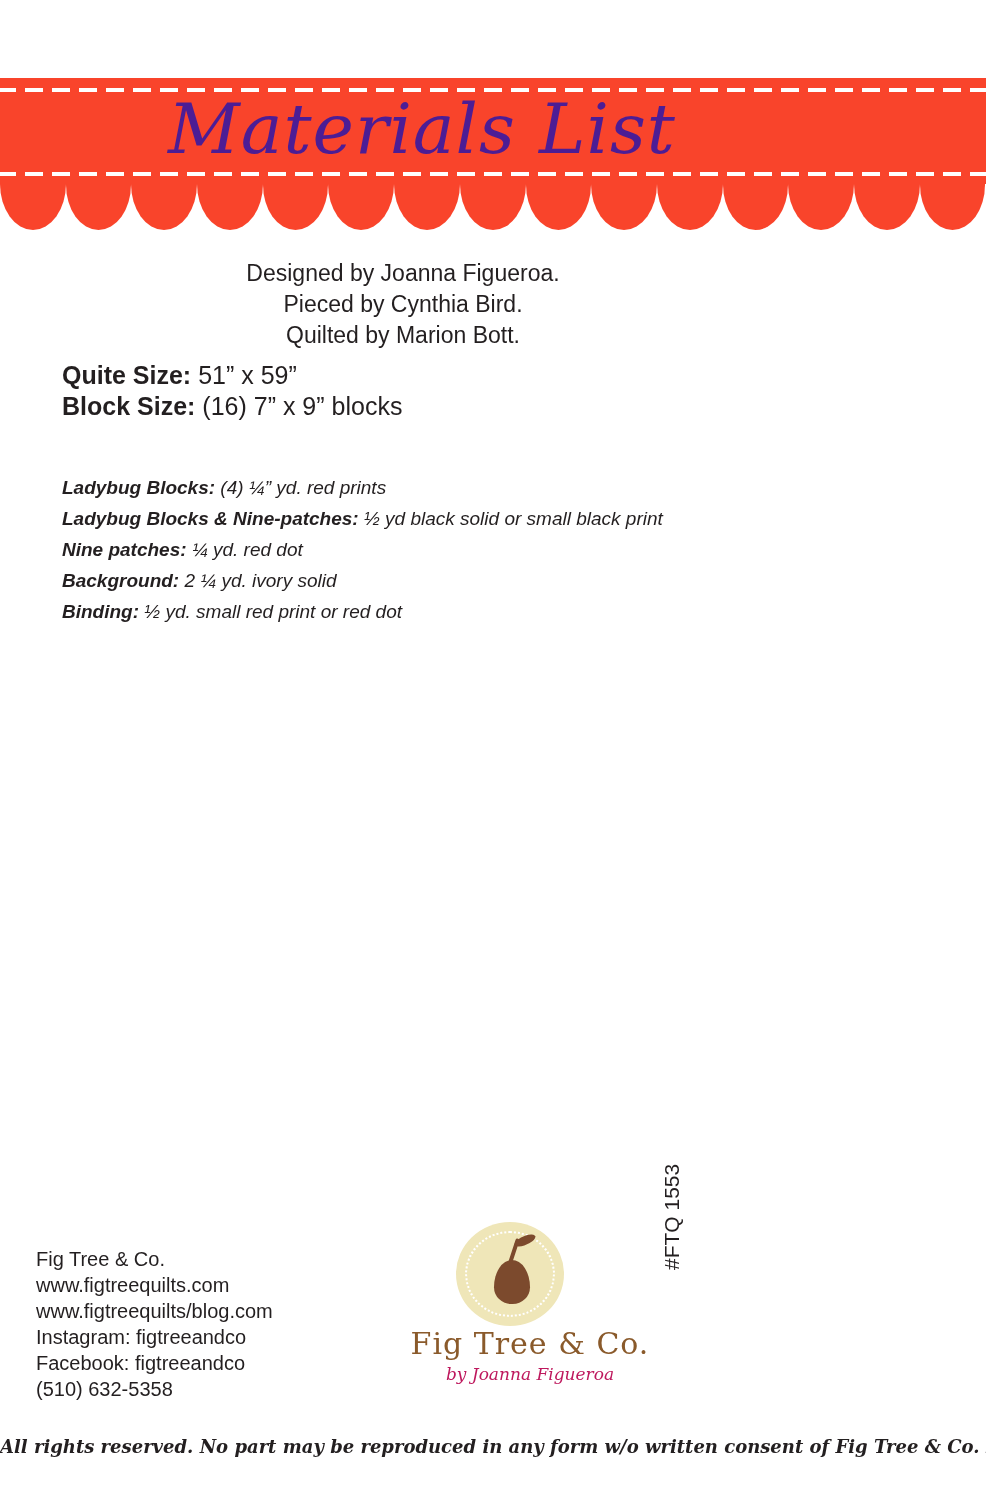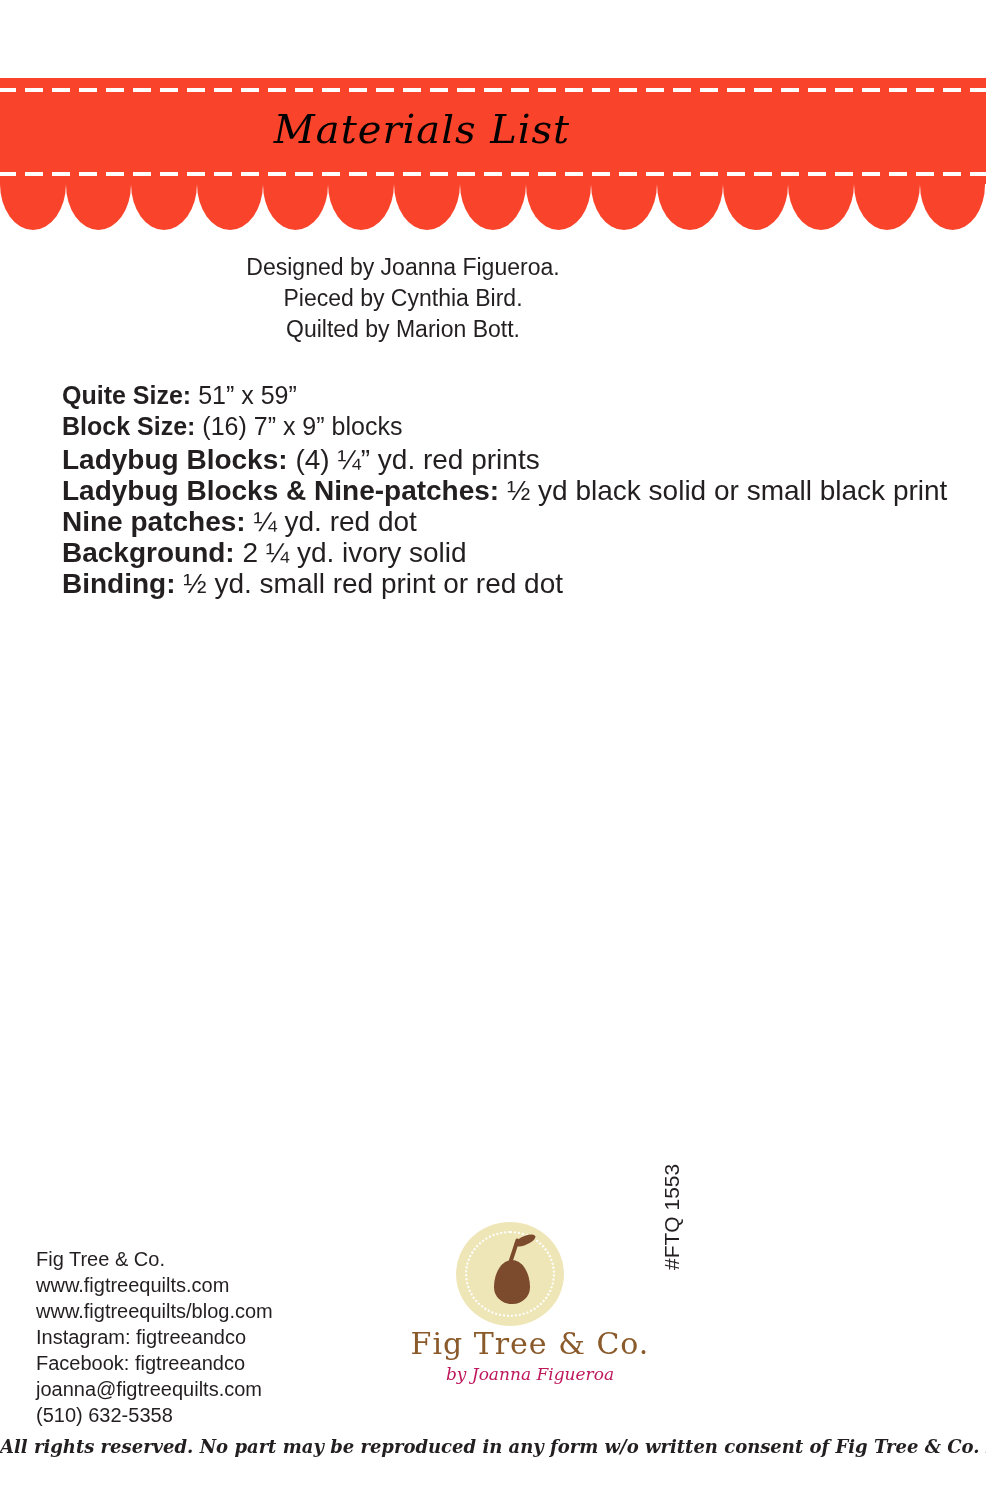--- a/index.html
+++ b/index.html
@@ -28,23 +28,23 @@
     height: 106px;
     background: #f9442b;
   }
   .banner-title {
     position: absolute;
     left: 0; top: 84px;
     width: 844px;
     text-align: center;
     font-family: "DejaVu Serif", serif;
     font-style: italic;
-    font-size: 40px;
+    font-size: 70px;
     line-height: 90px;
-    color: #000000;
+    color: #4c1d95;
     letter-spacing: 1px;
     white-space: nowrap;
   }
   .dash-row {
     position: absolute;
     left: 0;
     width: 986px;
     height: 4px;
     display: flex;
     justify-content: center;
@@ -73,47 +73,48 @@
     height: 46px;
     background: #f9442b;
     border-bottom-left-radius: 33px 46px;
     border-bottom-right-radius: 33px 46px;
     flex: 0 0 auto;
   }
 
   
   .credits {
     position: absolute;
-    left: 0; top: 252px;
+    left: 0; top: 258px;
     width: 806px;
     text-align: center;
     font-size: 23px;
     line-height: 31px;
     color: #231f20;
   }
 
   
   .spec-block {
     position: absolute;
     left: 62px;
-    top: 380px;
+    top: 360px;
     width: 880px;
     font-size: 25px;
     line-height: 31px;
   }
   .spec-line { white-space: nowrap; }
   .spec-line b { font-weight: bold; }
 
   .mat-block {
     position: absolute;
     left: 62px;
-    top: 444px;
+    top: 472px;
     width: 900px;
-    font-size: 28px;
+    font-size: 19px;
     line-height: 31px;
+    font-style: italic;
   }
   .mat-line { white-space: nowrap; }
   .mat-line b { font-weight: bold; }
 
   
   .footer-contact {
     position: absolute;
     left: 36px;
     top: 1246px;
     font-size: 20px;
@@ -356,21 +357,20 @@
     <span> ½ yd. small red print or red dot</span>
   </div>
 </div>
 
 <div class="footer-contact">
   <div>Fig Tree &amp; Co.</div>
   <div>www.figtreequilts.com</div>
   <div>www.figtreequilts/blog.com</div>
   <div>Instagram: figtreeandco</div>
   <div>Facebook: figtreeandco</div>
-  <div>joanna@figtreequilts.com</div>
   <div>(510) 632-5358</div>
 </div>
 
 <div class="logo">
   <div class="logo-oval">
     <div class="dots"></div>
     <div class="fig-stem"></div>
     <div class="fig-leaf"></div>
     <div class="fig-body"></div>
   </div>

